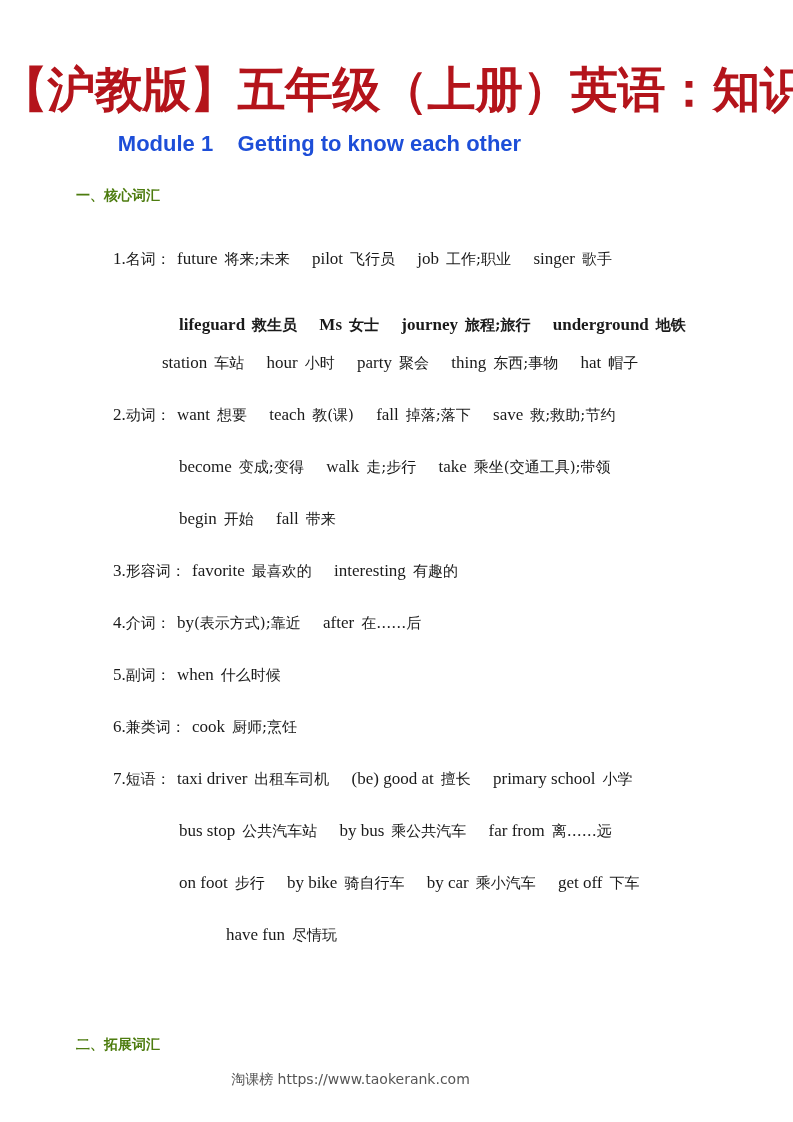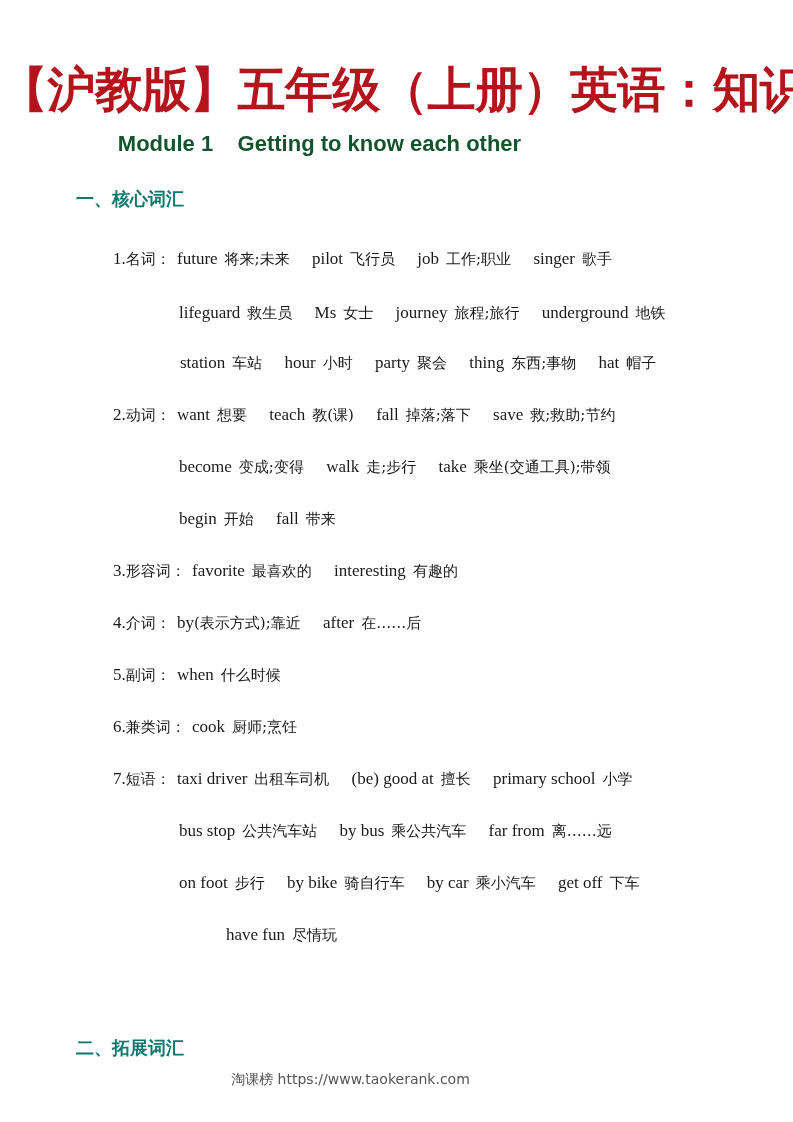--- a/index.html
+++ b/index.html
@@ -30,30 +30,30 @@
   }
   .module-title {
     position: absolute;
     left: 0;
     top: 131px;
     width: 639px;
     text-align: center;
     font-family: "Liberation Sans", "DejaVu Sans", sans-serif;
     font-weight: bold;
     font-size: 22px;
-    color: #14532d;
+    color: #1d4ed8;
     white-space: pre;
   }
   .section-heading {
     position: absolute;
     left: 76px;
     font-family: "DejaVu Sans", "Liberation Sans", sans-serif;
     font-weight: bold;
-    font-size: 18px;
-    color: #0f766e;
+    font-size: 14px;
+    color: #4d7c0f;
   }
   .line {
     position: absolute;
     font-size: 17px;
     white-space: nowrap;
     line-height: 22px;
   }
   .line .cat {
     margin-right: 2px;
   }
@@ -99,27 +99,27 @@
 
   <div class="section-heading" style="top:187px;">一、核心词汇</div>
 
   <div class="line" style="left:113px; top:248px;">
     <span class="cat"><span class="num">1.</span><span>名词：</span></span>
     <span class="entry"><span class="en">future</span><span class="zh">将来;未来</span></span>
     <span class="entry"><span class="en">pilot</span><span class="zh">飞行员</span></span>
     <span class="entry"><span class="en">job</span><span class="zh">工作;职业</span></span>
     <span class="entry"><span class="en">singer</span><span class="zh">歌手</span></span>
   </div>
-  <div class="line" style="left:179px; top:302px;">
+  <div class="line" style="left:179px; top:314px;font-weight:bold;">
     <span class="entry"><span class="en">lifeguard</span><span class="zh">救生员</span></span>
     <span class="entry"><span class="en">Ms</span><span class="zh">女士</span></span>
     <span class="entry"><span class="en">journey</span><span class="zh">旅程;旅行</span></span>
     <span class="entry"><span class="en">underground</span><span class="zh">地铁</span></span>
   </div>
-  <div class="line" style="left:180px; top:352px;">
+  <div class="line" style="left:162px; top:352px;">
     <span class="entry"><span class="en">station</span><span class="zh">车站</span></span>
     <span class="entry"><span class="en">hour</span><span class="zh">小时</span></span>
     <span class="entry"><span class="en">party</span><span class="zh">聚会</span></span>
     <span class="entry"><span class="en">thing</span><span class="zh">东西;事物</span></span>
     <span class="entry"><span class="en">hat</span><span class="zh">帽子</span></span>
   </div>
 
   <div class="line" style="left:113px; top:404px;">
     <span class="cat"><span class="num">2.</span><span>动词：</span></span>
     <span class="entry"><span class="en">want</span><span class="zh">想要</span></span>

